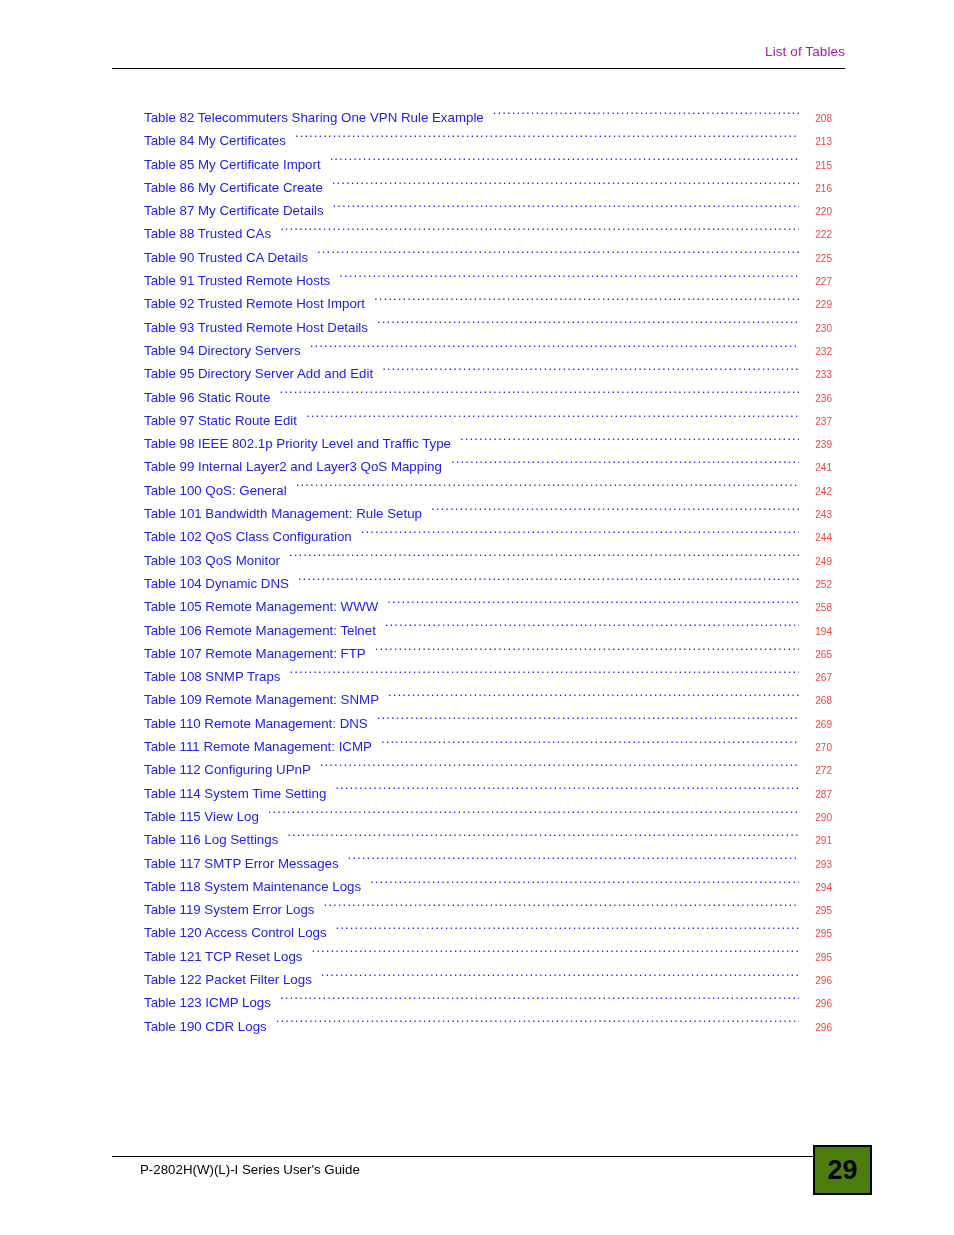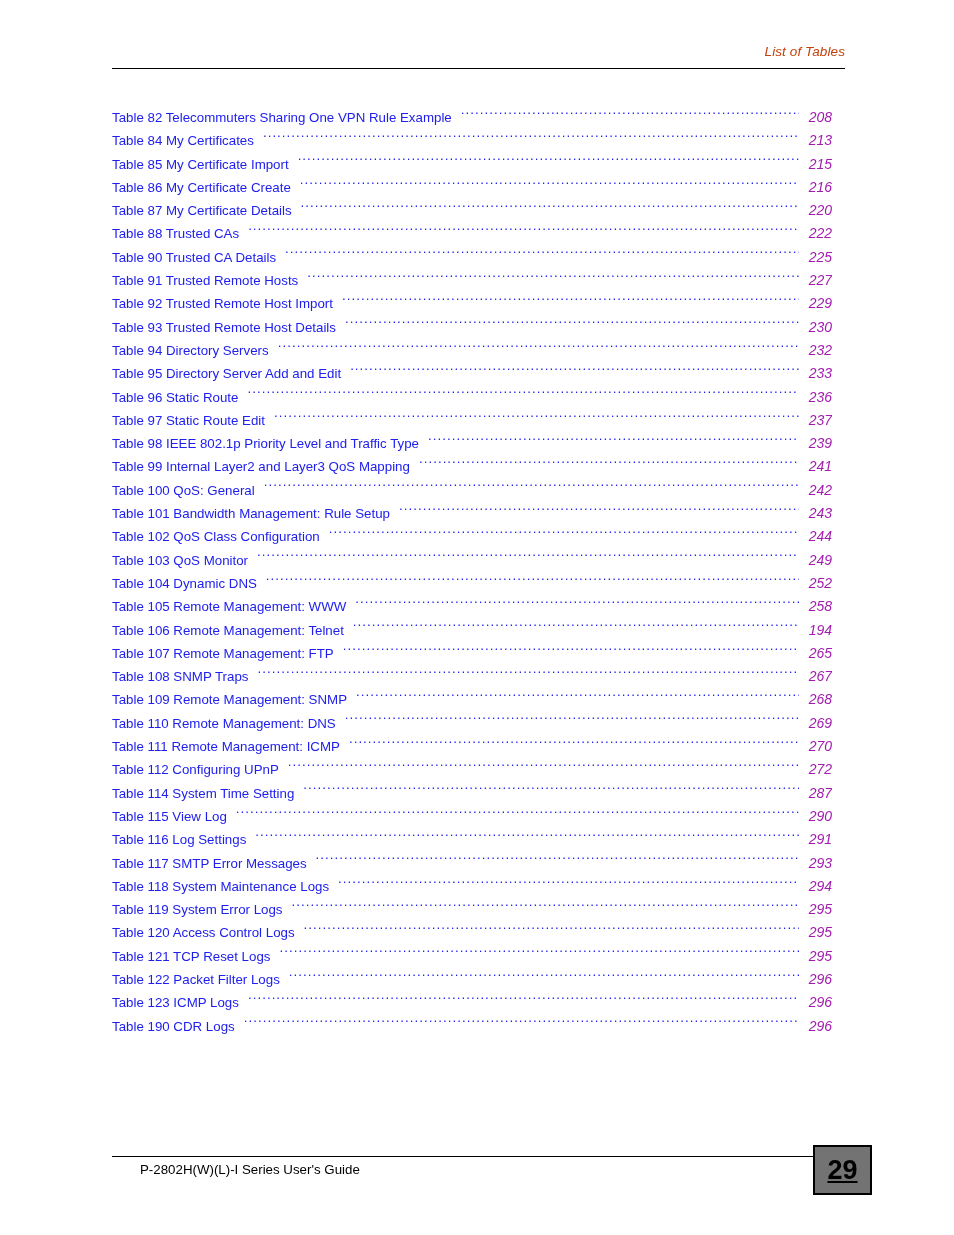--- a/index.html
+++ b/index.html
@@ -29,24 +29,23 @@
     left: 112px;
     top: 44px;
     width: 733px;
     height: 30px;
   }
   .header-title {
     position: absolute;
     right: 0;
     top: 0;
     font-size: 13.5px;
-    color: #c2410c;
+    color: #a21caf;
     letter-spacing: 0.1px;
     white-space: nowrap;
-    font-style: italic;
   }
   .header-rule {
     position: absolute;
     left: 0;
     top: 24px;
     width: 733px;
     height: 0;
     border-top: 1.6px solid #000000;
   }
 
@@ -64,20 +63,21 @@
     line-height: 23.3px;
     white-space: nowrap;
     color: #2020ee;
     font-size: 13.3px;
     overflow: hidden;
   }
   .toc-label {
     flex: 0 0 auto;
     padding-right: 9px;
     color: #2020ee;
+    margin-left: 32px;
   }
   .toc-leader {
     flex: 1 1 auto;
     position: relative;
     overflow: hidden;
     height: 14px;
     margin: 0 4px 0 0;
     min-width: 10px;
   }
   .toc-leader::before {
@@ -87,23 +87,22 @@
     bottom: 1px;
     color: #2020ee;
     font-size: 13.3px;
     letter-spacing: 1.05px;
     white-space: nowrap;
   }
   .toc-page {
     flex: 0 0 auto;
     width: 29px;
     text-align: right;
-    color: #a21caf;
-    font-size: 14px;
-    font-style: italic;
+    color: #ef4444;
+    font-size: 10px;
   }
 
   
   .footer-rule {
     position: absolute;
     left: 112px;
     top: 1156px;
     width: 706px;
     height: 0;
     border-top: 1.6px solid #000000;
@@ -117,26 +116,25 @@
     white-space: nowrap;
     margin-left: 28px;
   }
   .page-number-box {
     position: absolute;
     left: 813px;
     top: 1145px;
     width: 59px;
     height: 50px;
     border: 2.6px solid #000000;
-    background: #737373;
+    background: #4d7c0f;
     box-sizing: border-box;
     display: flex;
     align-items: center;
     justify-content: center;
-    text-decoration: underline;
   }
   .page-number {
     font-size: 27px;
     font-weight: bold;
     color: #000000;
     line-height: 1;
   }
 </style>
 </head>
 <body>

